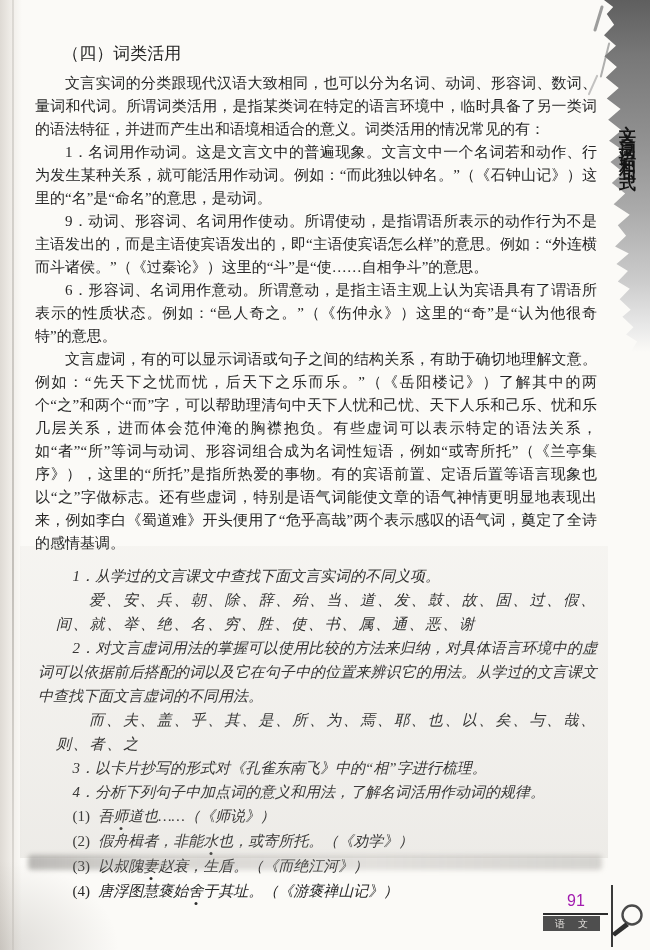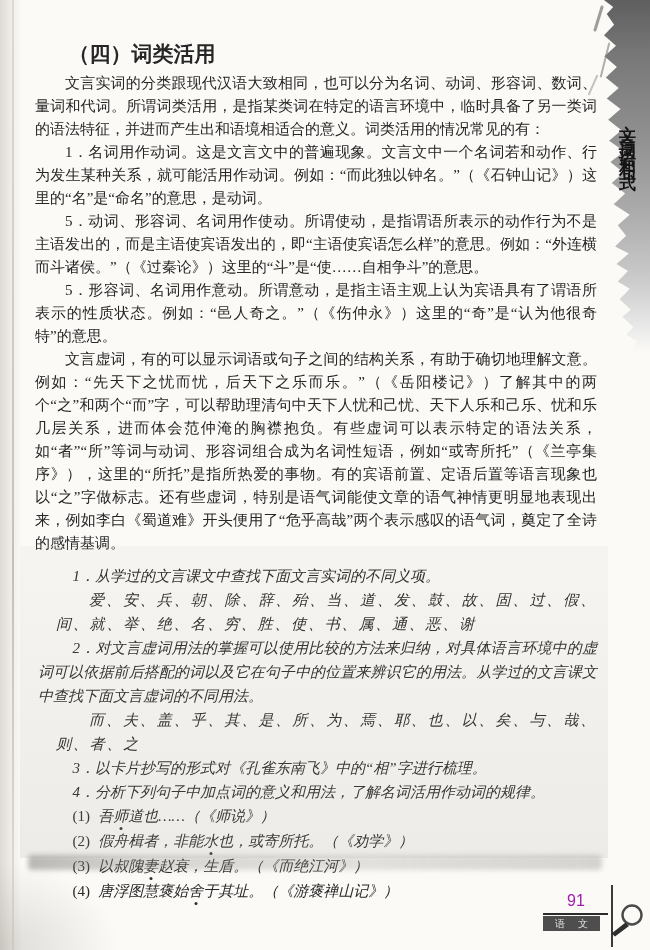--- a/index.html
+++ b/index.html
@@ -33,21 +33,21 @@
     position:absolute; top:112px; right:11px;
     writing-mode:vertical-rl; text-orientation:upright;
     font-weight:700; font-size:17px; letter-spacing:8px; color:#141414;
   }
   
   .content {
     position:absolute; left:35px; top:42px; width:562px;
     font-size:15px; line-height:23px; text-align:justify;
     text-justify:inter-character;
   }
-  .heading { margin:0 0 6px 0; font-size:21px; font-weight:700; text-indent:1.6em; line-height:24px; }
+  .heading { margin:0 0 6px 0; font-size:17px; font-weight:400; text-indent:1.6em; line-height:24px; }
   .para { margin:0; text-indent:2em; }
   .exercises { margin-top:9px; margin-left:3px; font-style:italic; line-height:24px; }
   .ex-para { margin:0; text-indent:2.3em; }
   .ex-list { margin:0; padding-left:1.2em; text-indent:2.2em; letter-spacing:.12em; }
   .sentence { margin:0; padding-left:2.3em; line-height:25px; }
   .s-num { margin-right:.55em; font-style:normal; }
   .dotted { position:relative; }
   .dotted::after {
     content:""; position:absolute; left:50%; bottom:-6px; transform:translateX(-50%);
     width:3px; height:3px; border-radius:50%; background:#2e2e2e;
@@ -95,22 +95,22 @@
   <div class="brush-band"></div>
   <div class="band-mark mark1"></div>
   <div class="band-mark mark2"></div>
   <div class="band-mark mark3"></div>
   <div class="sidebar-title">文言词语和句式</div>
 
   <div class="content">
     <h2 class="heading">（四）词类活用</h2>
     <p class="para">文言实词的分类跟现代汉语大致相同，也可以分为名词、动词、形容词、数词、量词和代词。所谓词类活用，是指某类词在特定的语言环境中，临时具备了另一类词的语法特征，并进而产生出和语境相适合的意义。词类活用的情况常见的有：</p>
     <p class="para">1．名词用作动词。这是文言文中的普遍现象。文言文中一个名词若和动作、行为发生某种关系，就可能活用作动词。例如：“而此独以钟名。”（《石钟山记》）这里的“名”是“命名”的意思，是动词。</p>
-    <p class="para">5．动词、形容词、名词用作使动。所谓使动，是指谓语所表示的动作行为不是主语发出的，而是主语使宾语发出的，即“主语使宾语怎么样”的意思。例如：“外连横而斗诸侯。”（《过秦论》）这里的“斗”是“使……自相争斗”的意思。</p>
-    <p class="para">5．形容词、名词用作意动。所谓意动，是指主语主观上认为宾语具有了谓语所表示的性质状态。例如：“邑人奇之。”（《伤仲永》）这里的“奇”是“认为他很奇特”的意思。</p>
+    <p class="para">9．动词、形容词、名词用作使动。所谓使动，是指谓语所表示的动作行为不是主语发出的，而是主语使宾语发出的，即“主语使宾语怎么样”的意思。例如：“外连横而斗诸侯。”（《过秦论》）这里的“斗”是“使……自相争斗”的意思。</p>
+    <p class="para">6．形容词、名词用作意动。所谓意动，是指主语主观上认为宾语具有了谓语所表示的性质状态。例如：“邑人奇之。”（《伤仲永》）这里的“奇”是“认为他很奇特”的意思。</p>
     <p class="para">文言虚词，有的可以显示词语或句子之间的结构关系，有助于确切地理解文意。例如：“先天下之忧而忧，后天下之乐而乐。”（《岳阳楼记》）了解其中的两个“之”和两个“而”字，可以帮助理清句中天下人忧和己忧、天下人乐和己乐、忧和乐几层关系，进而体会范仲淹的胸襟抱负。有些虚词可以表示特定的语法关系，如“者”“所”等词与动词、形容词组合成为名词性短语，例如“或寄所托”（《兰亭集序》），这里的“所托”是指所热爱的事物。有的宾语前置、定语后置等语言现象也以“之”字做标志。还有些虚词，特别是语气词能使文章的语气神情更明显地表现出来，例如李白《蜀道难》开头便用了“危乎高哉”两个表示感叹的语气词，奠定了全诗的感情基调。</p>
 
     <div class="exercises">
       <p class="ex-para">1．从学过的文言课文中查找下面文言实词的不同义项。</p>
       <p class="ex-list">爱、安、兵、朝、除、辞、殆、当、道、发、鼓、故、固、过、假、间、就、举、绝、名、穷、胜、使、书、属、通、恶、谢</p>
       <p class="ex-para">2．对文言虚词用法的掌握可以使用比较的方法来归纳，对具体语言环境中的虚词可以依据前后搭配的词以及它在句子中的位置来辨识它的用法。从学过的文言课文中查找下面文言虚词的不同用法。</p>
       <p class="ex-list">而、夫、盖、乎、其、是、所、为、焉、耶、也、以、矣、与、哉、则、者、之</p>
       <p class="ex-para">3．以卡片抄写的形式对《孔雀东南飞》中的“相”字进行梳理。</p>
       <p class="ex-para">4．分析下列句子中加点词的意义和用法，了解名词活用作动词的规律。</p>
 

